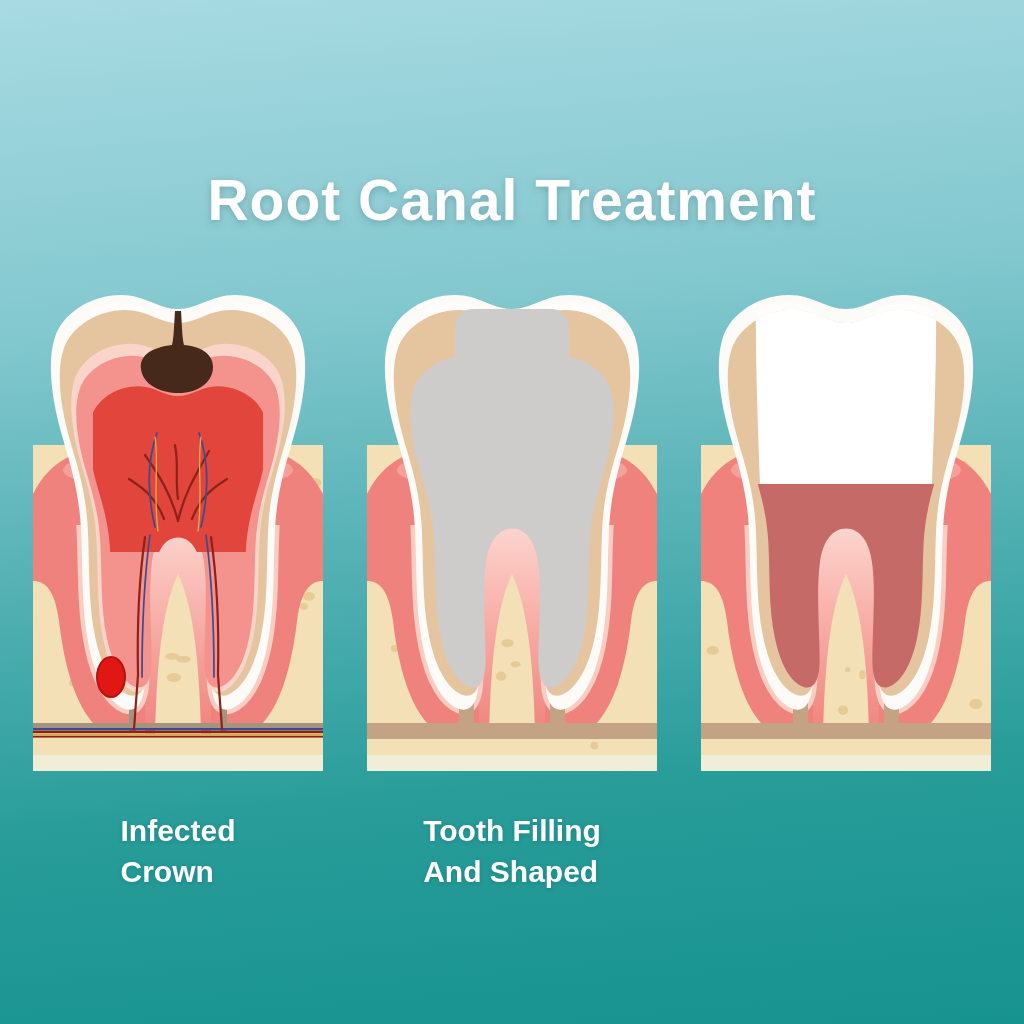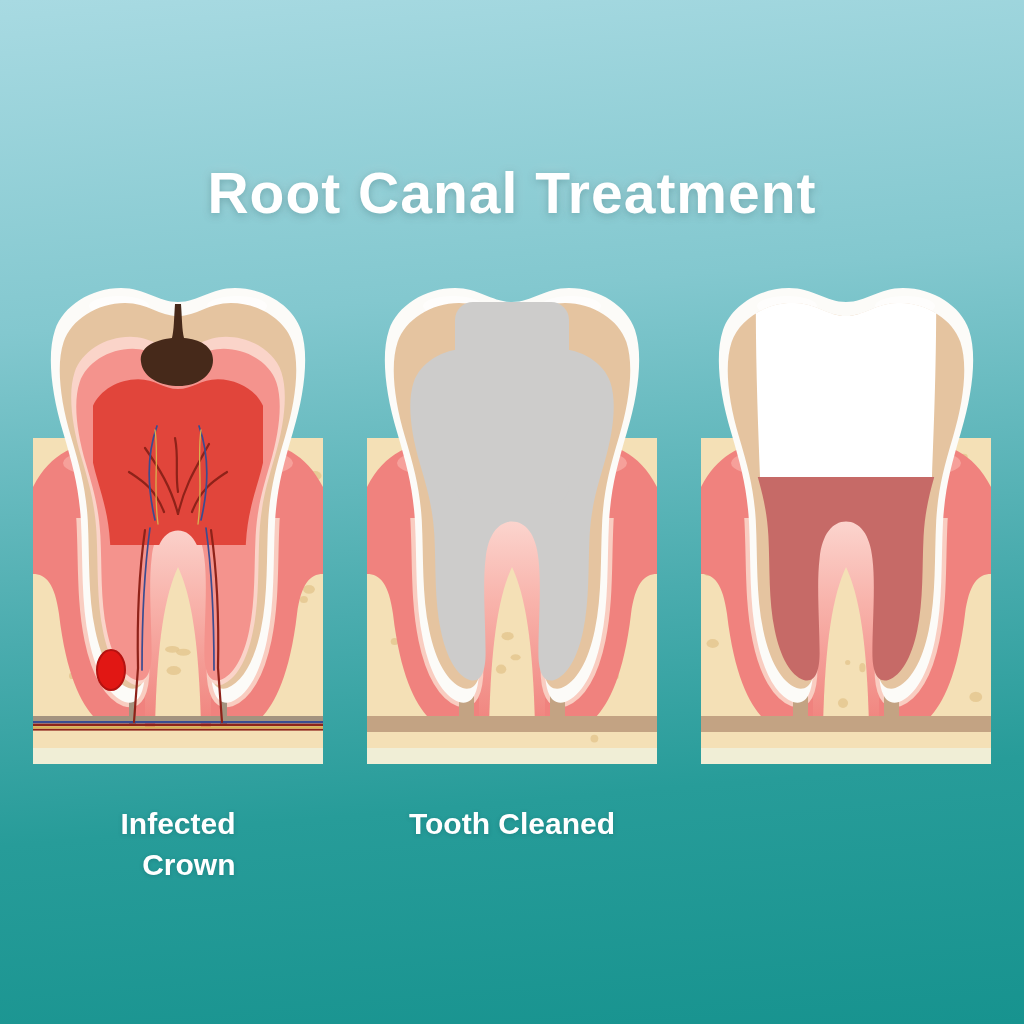--- a/index.html
+++ b/index.html
@@ -2,32 +2,32 @@
 <html><head>
 <meta charset="utf-8">
 <style>
   html,body{margin:0;padding:0;background:#0e7d7a;}
   .canvas{
     position:relative;width:1024px;height:1024px;margin:0 auto;overflow:hidden;
     font-family:"Liberation Sans", sans-serif;
     background:linear-gradient(175deg,#a8dae2 0%,#83c8cf 30%,#4aacae 58%,#279c99 76%,#17938f 100%);
   }
   .title{
-    margin:8px;padding-top:152px;text-align:center;
+    margin:15px;padding-top:152px;text-align:center;
     font-size:57px;font-weight:700;letter-spacing:1px;color:#ffffff;
     text-shadow:0 2px 8px rgba(15,80,85,.35), 0 0 14px rgba(255,255,255,.25);
   }
   .row{
     margin-top:46px;display:flex;justify-content:center;gap:44px;
   }
   .stage{margin:0;width:290px;display:flex;flex-direction:column;align-items:center;}
   .art{width:290px;height:496px;}
   .art svg{display:block;}
   .caption{
-    margin-top:36px;text-align:right;color:#ffffff;
+    margin-top:36px;text-align:left;color:#ffffff;
     font-size:30px;font-weight:700;line-height:1.35;
     text-shadow:0 1px 4px rgba(15,80,85,.3);
   }
 </style>
 </head>
 <body>
 
 <div class="canvas">
   <h1 class="title">Root Canal Treatment</h1>
 
@@ -201,21 +201,22 @@
             <rect x="0" y="444" width="290" height="16" fill="#c3a383"></rect>
             <path d="M145,30C125,30,112,16,88,16C58,16,30,34,22,58C14,82,18,120,30,160C40,194,46,216,48,250C50,290,48,330,56,368C63,402,76,424,92,430C106,434,112,420,112,396C112,360,108,310,112,278C115,248,128,232,145,232C162,232,175,248,178,278C182,310,178,360,178,396C178,420,184,434,198,430C214,424,227,402,234,368C242,330,240,290,242,250C244,216,250,194,260,160C272,120,276,82,268,58C260,34,232,16,202,16C178,16,165,30,145,30Z" fill="#fcfbf8"></path>
             <ellipse cx="86" cy="34" rx="30" ry="10" fill="#ffffff" opacity="0.6"></ellipse>
             <ellipse cx="204" cy="34" rx="30" ry="10" fill="#ffffff" opacity="0.6"></ellipse>
             <path d="M145,30C125,30,112,16,88,16C58,16,30,34,22,58C14,82,18,120,30,160C40,194,46,216,48,250C50,290,48,330,56,368C63,402,76,424,92,430C106,434,112,420,112,396C112,360,108,310,112,278C115,248,128,232,145,232C162,232,175,248,178,278C182,310,178,360,178,396C178,420,184,434,198,430C214,424,227,402,234,368C242,330,240,290,242,250C244,216,250,194,260,160C272,120,276,82,268,58C260,34,232,16,202,16C178,16,165,30,145,30Z" transform="translate(10.15 16.10) scale(0.93)" fill="#e5c4a0"></path>
             <path d="M145,30C125,30,112,16,88,16C58,16,30,34,22,58C14,82,18,120,30,160C40,194,46,216,48,250C50,290,48,330,56,368C63,402,76,424,92,430C106,434,112,420,112,396C112,360,108,310,112,278C115,248,128,232,145,232C162,232,175,248,178,278C182,310,178,360,178,396C178,420,184,434,198,430C214,424,227,402,234,368C242,330,240,290,242,250C244,216,250,194,260,160C272,120,276,82,268,58C260,34,232,16,202,16C178,16,165,30,145,30Z" transform="translate(29.00 64.00) scale(0.8)" fill="#cdcccb"></path>
             <rect x="88" y="30" width="114" height="202" rx="18" fill="#cdcccb"></rect>
           </svg>
         </div>
       <figcaption class="caption">
-        <div>Tooth Cleaned</div>
+        <div>Tooth Filling</div>
+        <div>And Shaped</div>
       </figcaption>
     </figure>
 
     <figure class="stage">
       <div class="art">
           <svg viewBox="0 0 290 496" width="290" height="496">
             <defs>
               <linearGradient id="ig2" x1="0" y1="0" x2="0" y2="1">
                 <stop offset="0" stop-color="#fde4de"></stop>
                 <stop offset="0.5" stop-color="#f8b2aa"></stop>

